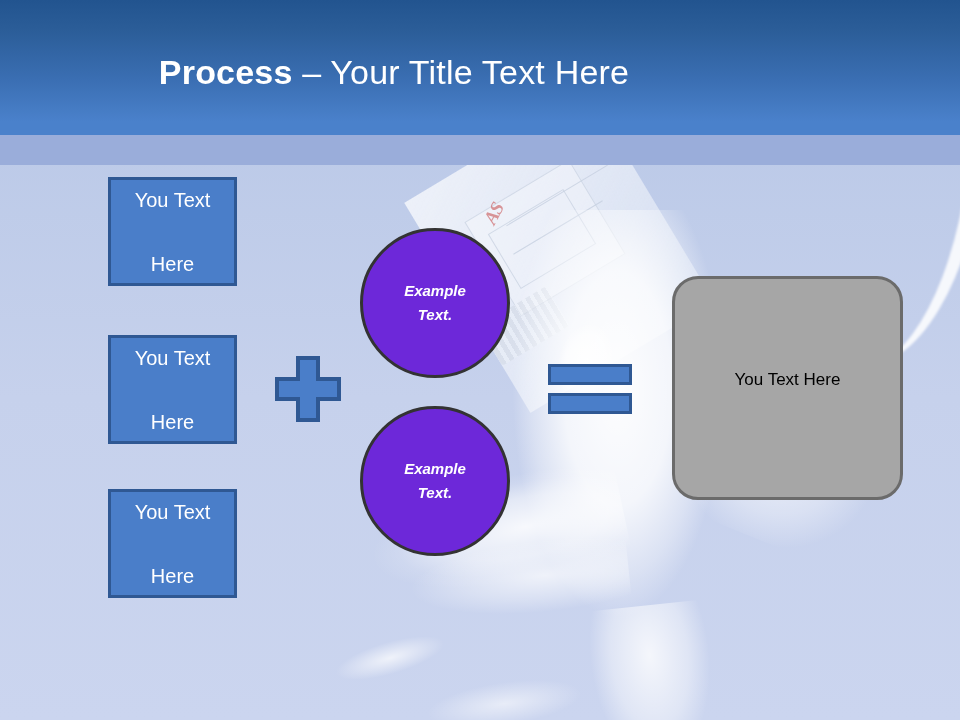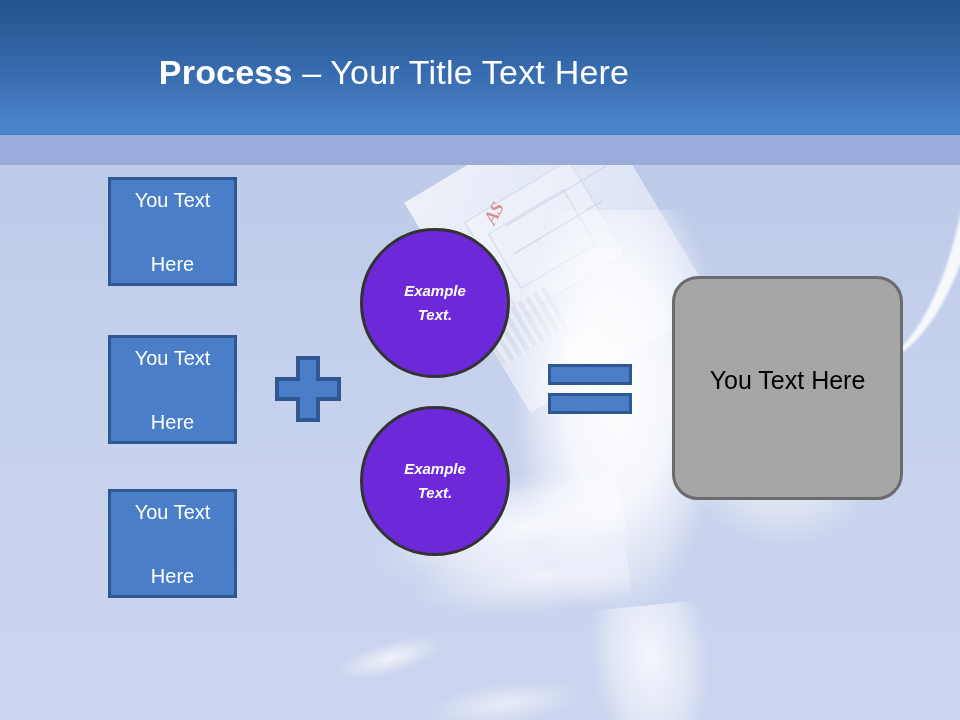--- a/index.html
+++ b/index.html
@@ -303,21 +303,21 @@
     width: 231px;
     height: 224px;
     background: #a6a6a6;
     border: 3px solid #6b6b6b;
     border-radius: 26px;
     box-sizing: border-box;
     display: flex;
     align-items: center;
     justify-content: center;
     color: #000000;
-    font-size: 25px;
+    font-size: 17px;
     text-align: center;
   }
   .gray-result .label { transform: translateY(-8px); }
 </style>
 </head>
 <body>
 
 <div class="slide">
 
   <div class="photo-layer">

